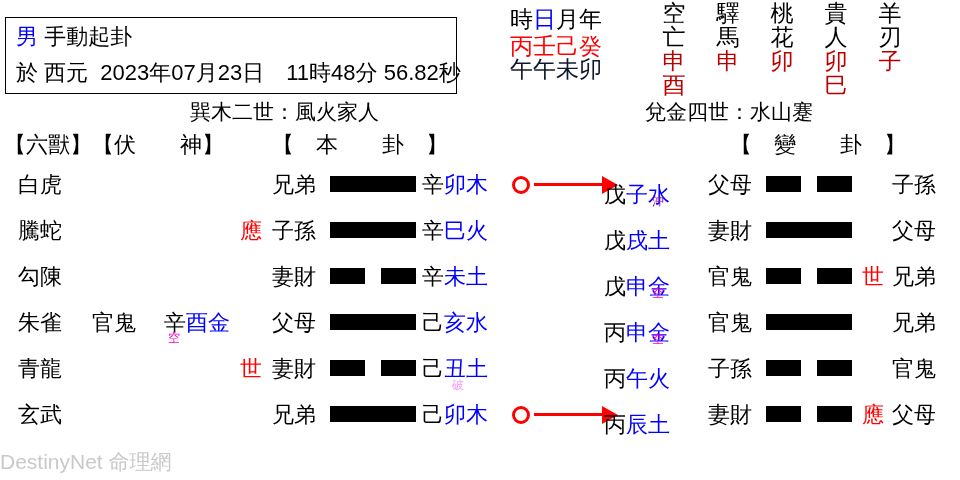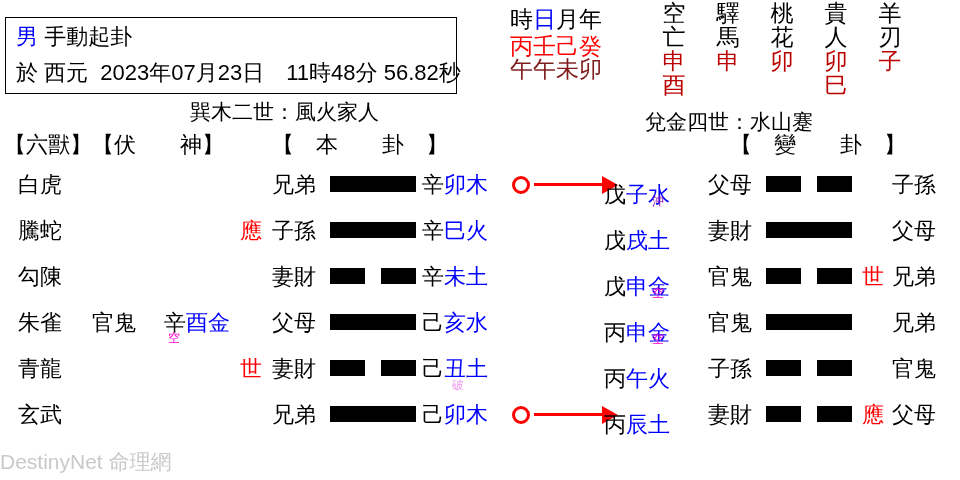--- a/index.html
+++ b/index.html
@@ -14,29 +14,29 @@
     left:5px;top:17px;width:452px;height:77px;
     border:1px solid #000;box-sizing:border-box;
   }
   #info-line1{position:absolute;left:10px;top:4px;font-size:22px;white-space:nowrap;}
   #info-line2{position:absolute;left:10px;top:40px;font-size:22px;white-space:nowrap;}
   .blue{color:#0000ff;}
   
   #pillars{left:510px;top:4px;width:110px;}
   #pillar-head{font-size:23px;letter-spacing:0px;white-space:nowrap;}
   #pillar-stems{font-size:23px;color:#ff0000;white-space:nowrap;line-height:1.0;margin-top:0;}
-  #pillar-branches{font-size:23px;color:#7f1d1d;white-space:nowrap;line-height:1.0;}
+  #pillar-branches{font-size:23px;color:#0f172a;white-space:nowrap;line-height:1.0;}
   
   #shensha{left:655px;top:2px;display:flex;gap:16px;}
   .ss-col{width:38px;text-align:center;}
   .ss-c1,.ss-c2{font-size:23px;line-height:1.04;}
   .ss-b{font-size:23px;line-height:1.04;color:#bb0000;}
   
   #ben-title{left:190px;top:98px;font-size:21px;white-space:nowrap;}
-  #bian-title{left:645px;top:108px;font-size:21px;white-space:nowrap;}
+  #bian-title{left:645px;top:98px;font-size:21px;white-space:nowrap;}
   
   #hd-liushou{left:4px;top:130px;font-size:22px;white-space:nowrap;}
   #hd-fushen{left:92px;top:130px;font-size:22px;white-space:nowrap;}
   #hd-benqua{left:272px;top:130px;font-size:22px;white-space:nowrap;}
   #hd-bianqua{left:730px;top:130px;font-size:22px;white-space:nowrap;}
   
   .row{position:absolute;left:0;width:960px;height:46px;}
   .cell{position:absolute;font-size:22px;white-space:nowrap;}
   .beast{left:18px;top:8px;}
   .fu-rel{left:92px;top:8px;}

